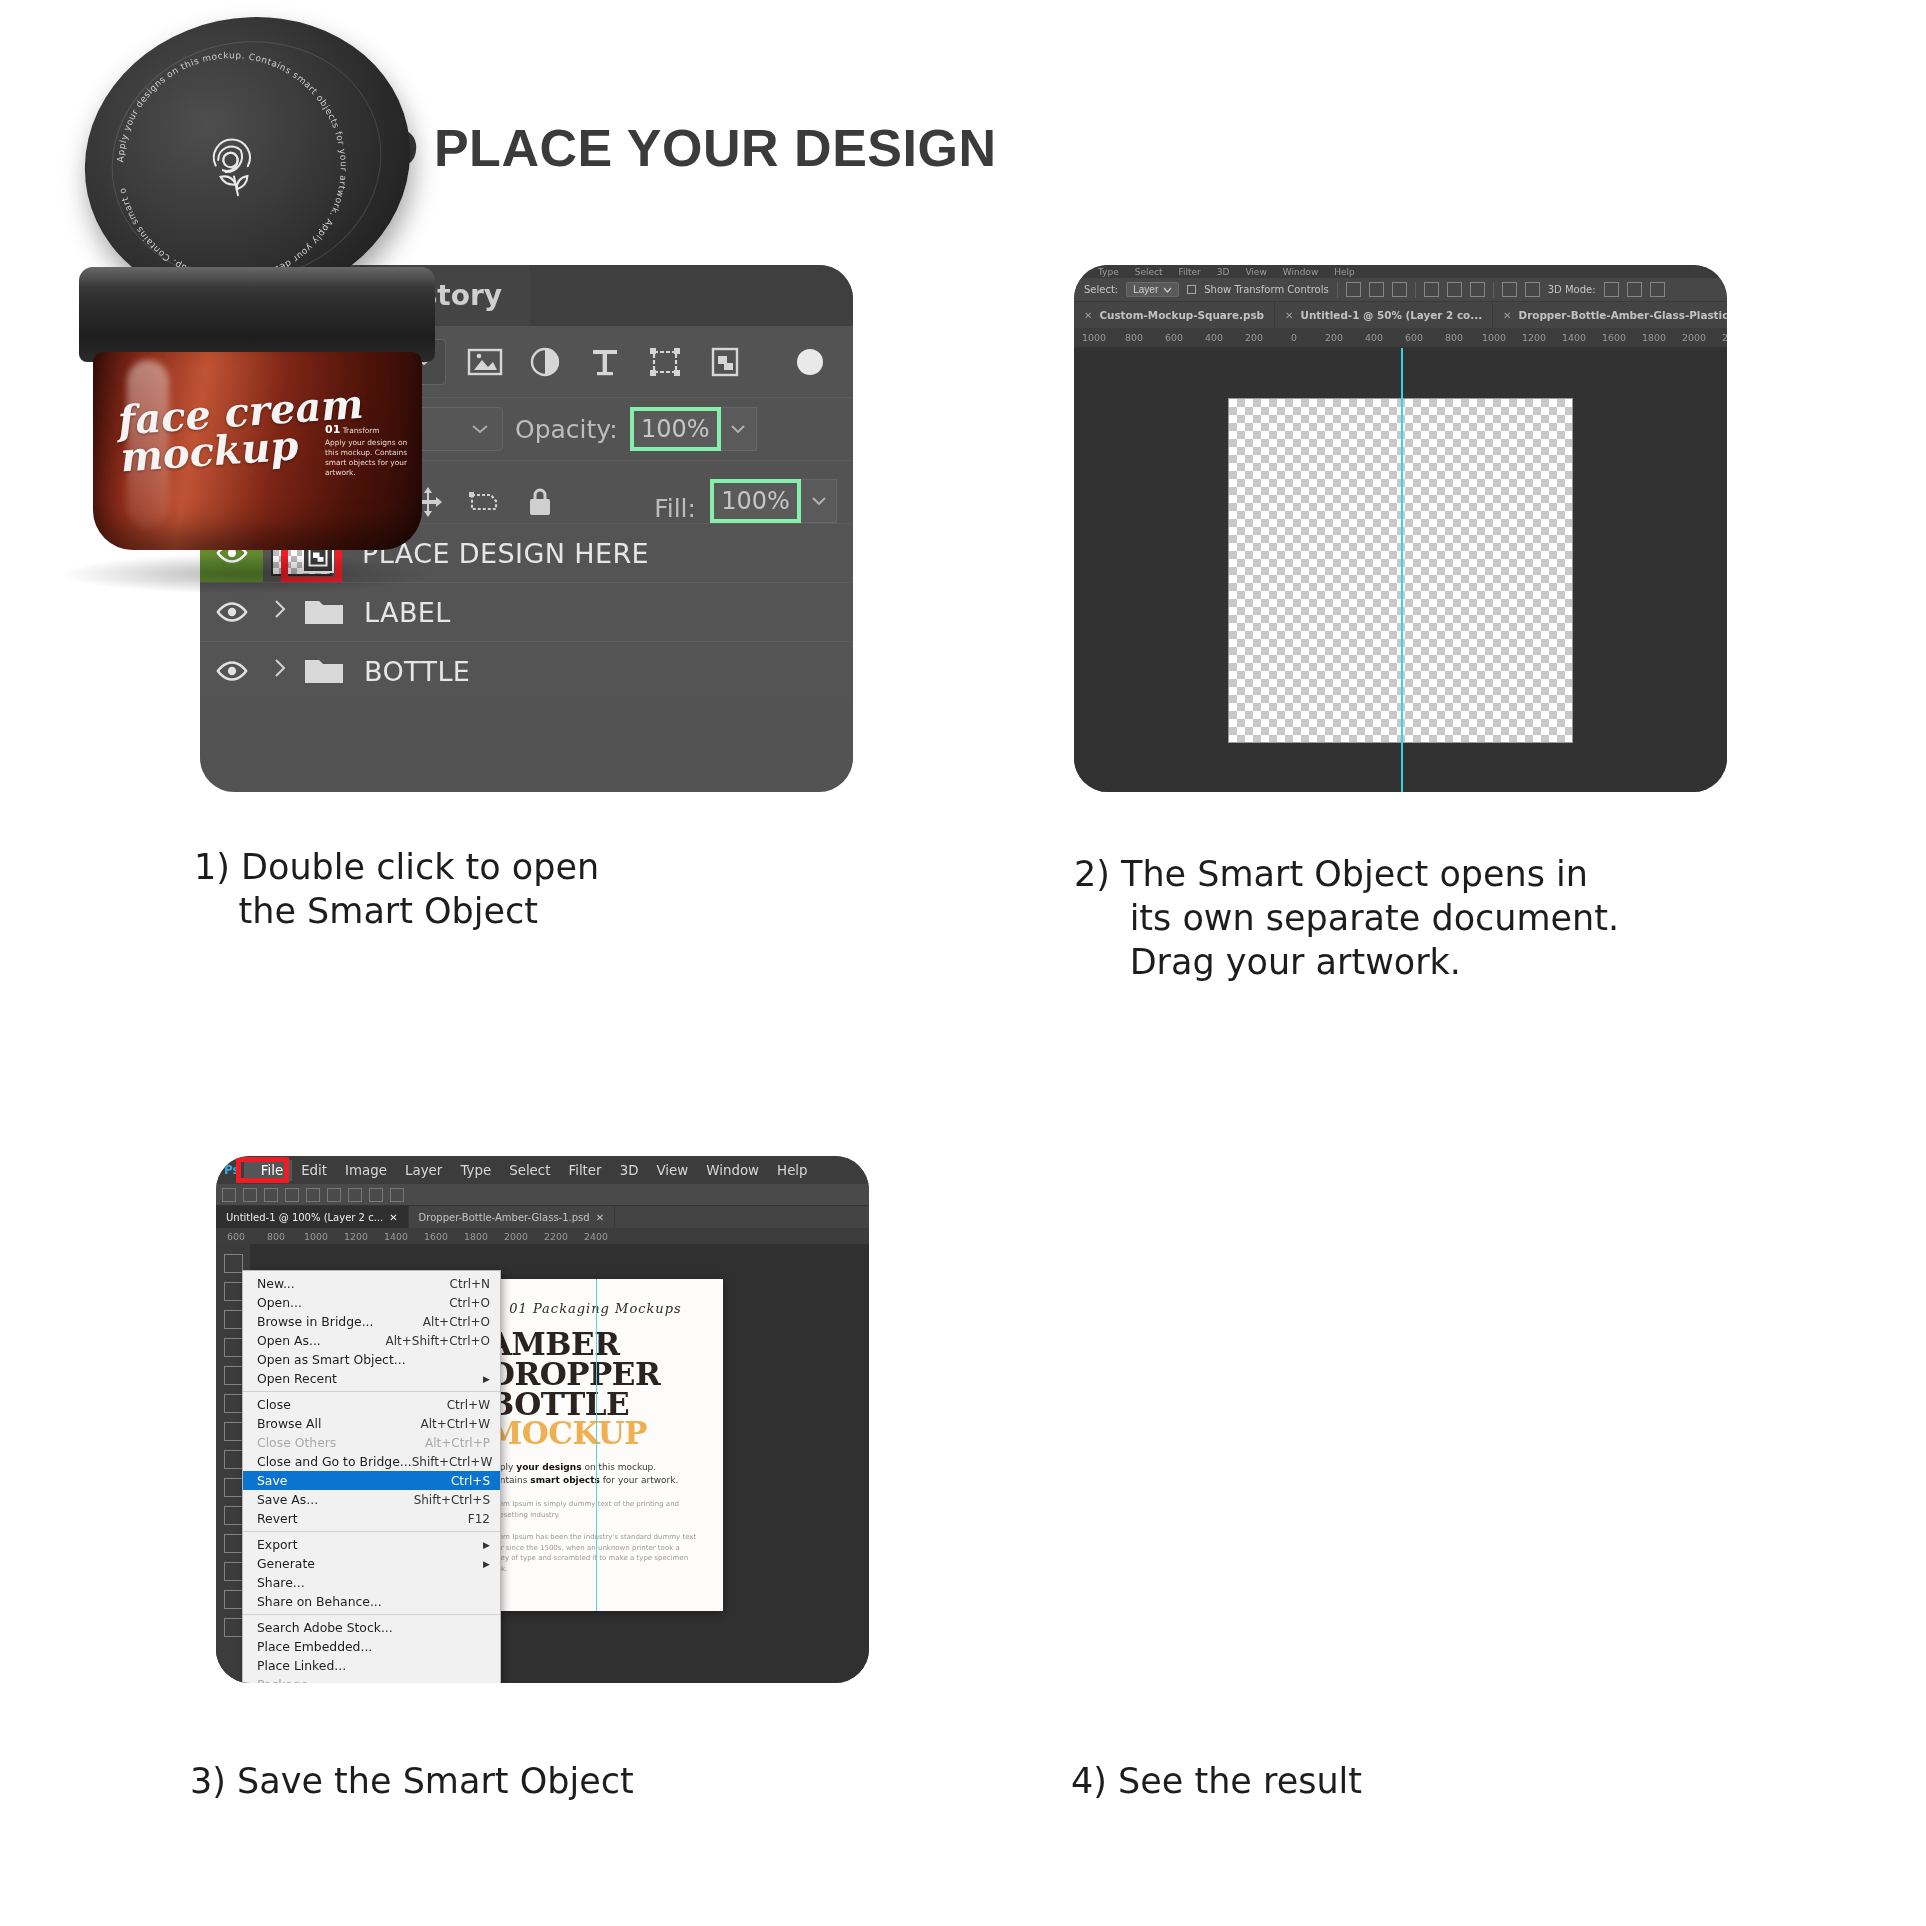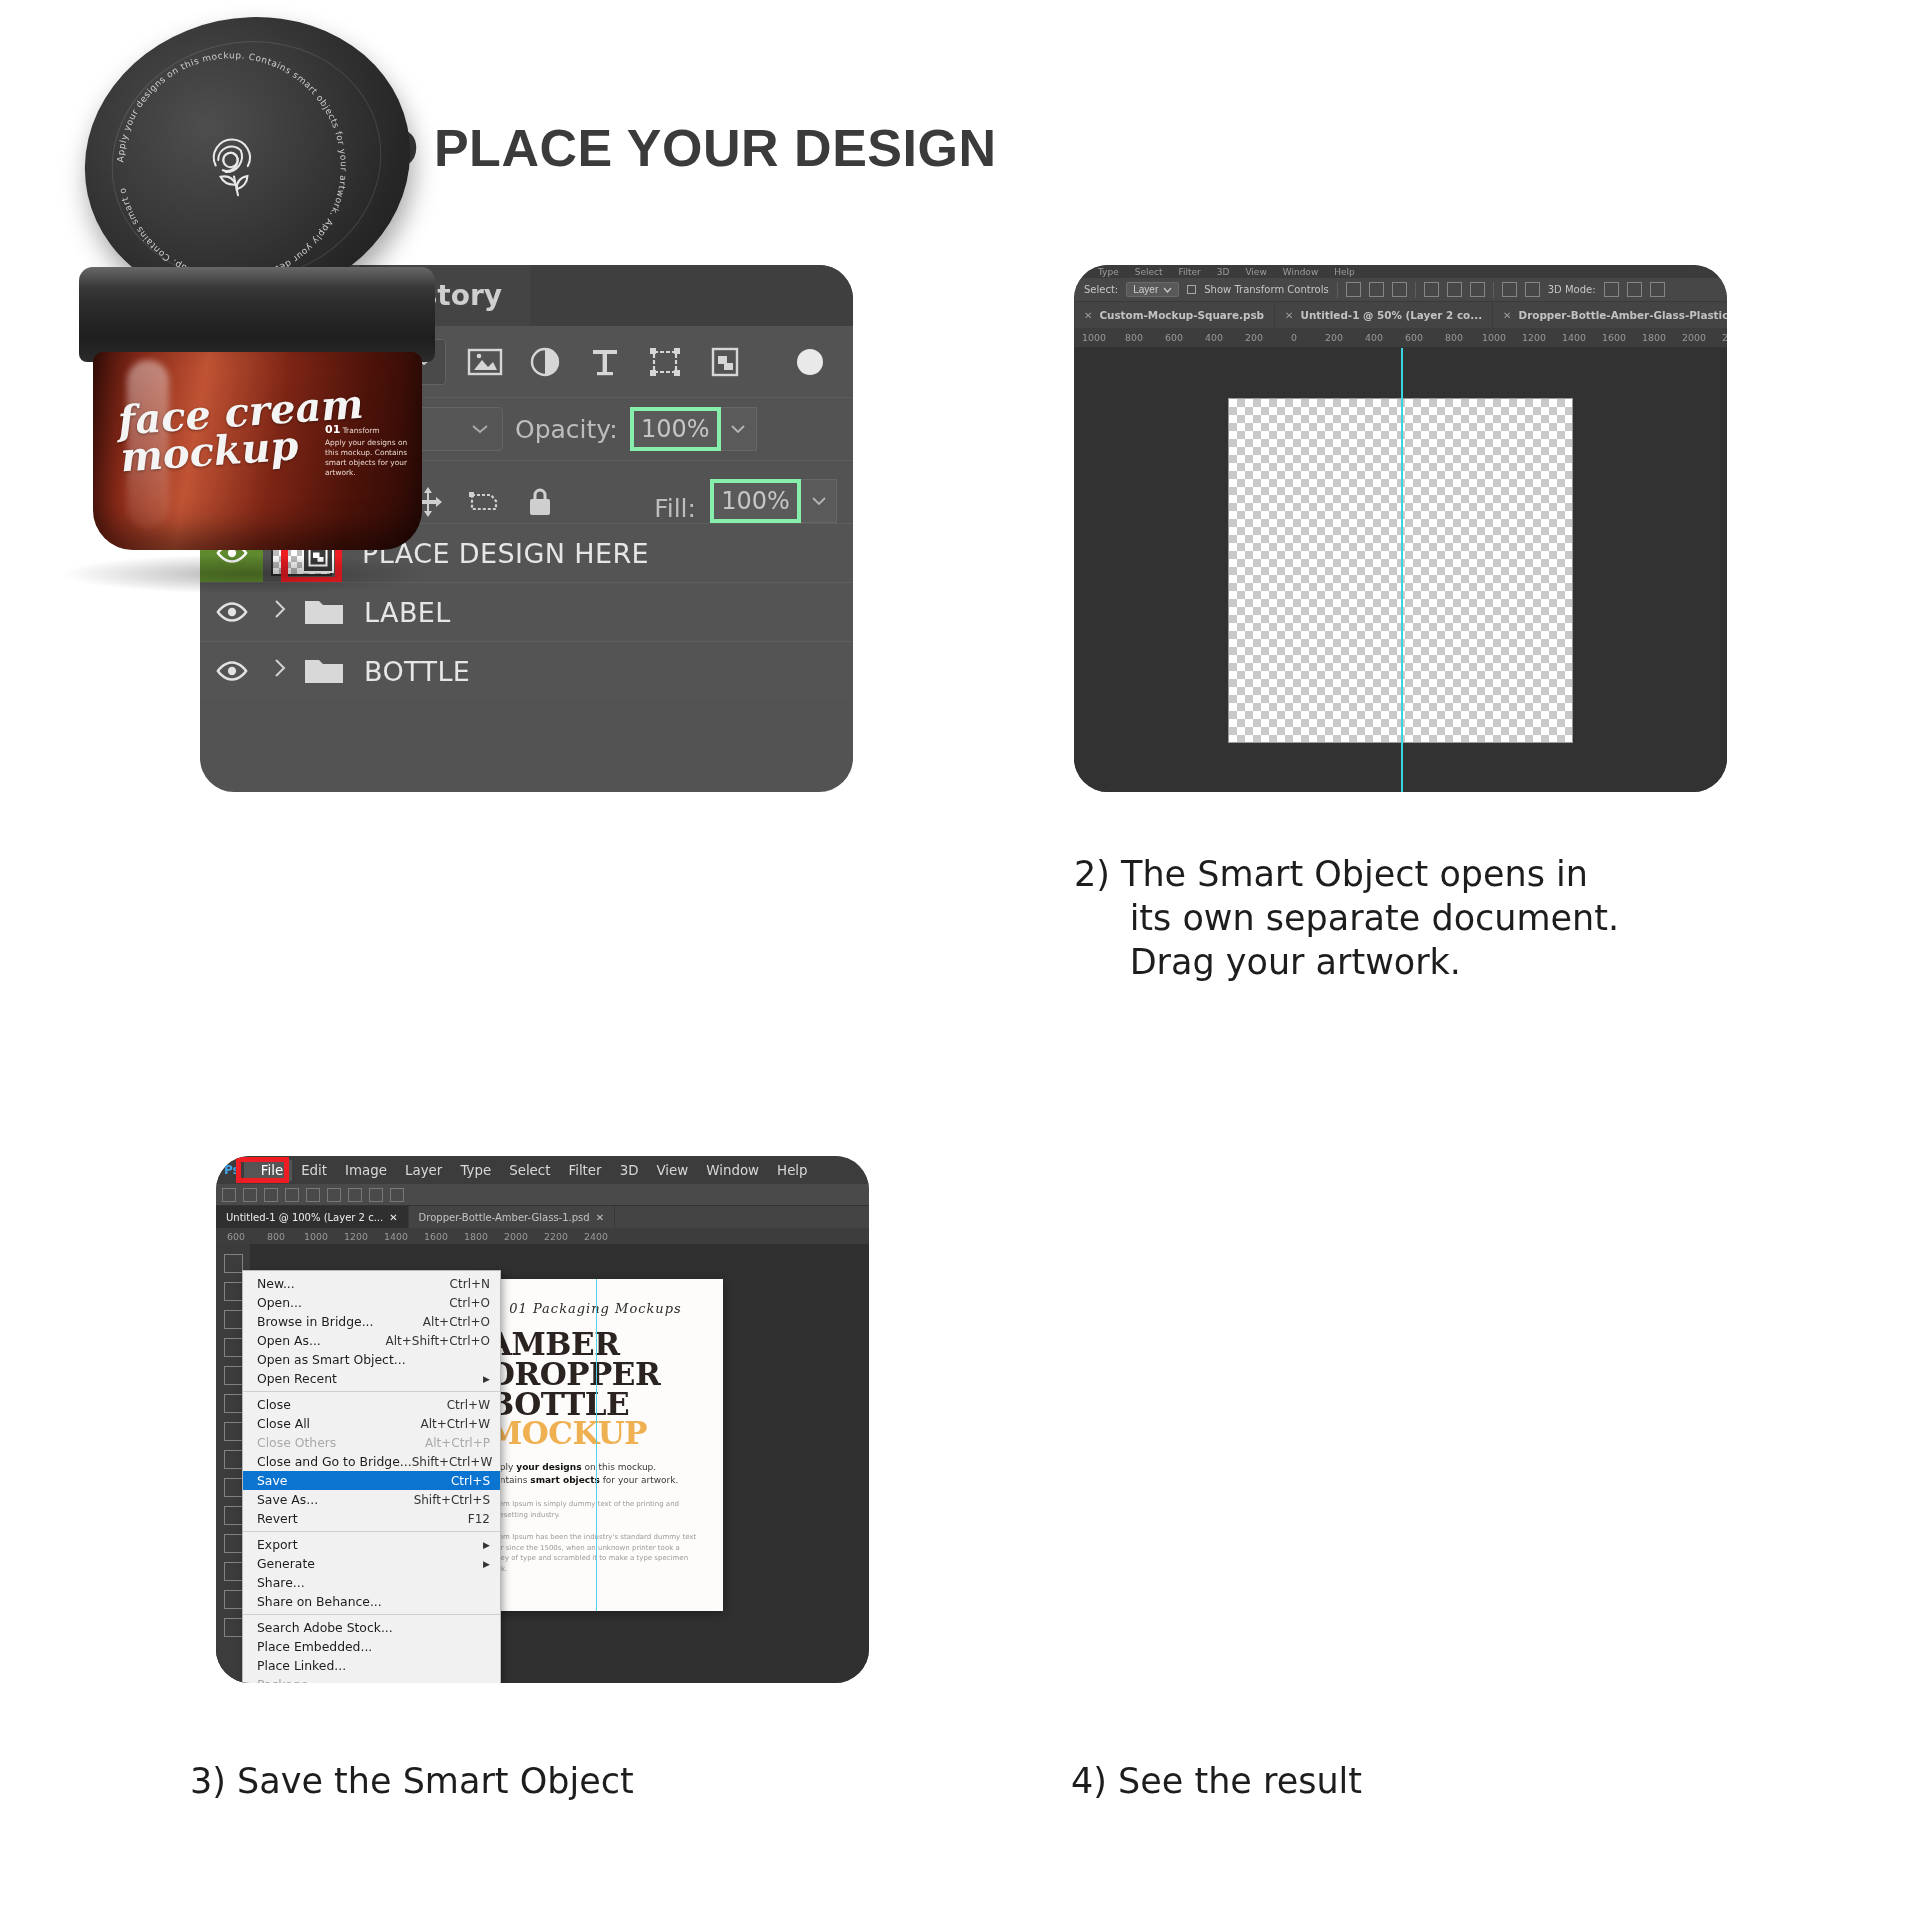--- a/index.html
+++ b/index.html
@@ -530,20 +530,22 @@
       </div>
       <div class="folder">
         <svg width="42" height="32" viewBox="0 0 42 32">
             <path d="M2 5 H16 L20 9 H40 V28 H2 Z" fill="#d8d8d8"></path>
           </svg>
       </div>
       <div class="layer-name" style="margin-left:14px">BOTTLE</div>
     </div>
   </div>
 
+  <div class="caption cap1">1) Double click to open
+    the Smart Object</div>
 
   <div class="panel" id="panel2">
     <div class="p2-menubar">
       <span class="p2-menu-item">Type</span>
       <span class="p2-menu-item">Select</span>
       <span class="p2-menu-item">Filter</span>
       <span class="p2-menu-item">3D</span>
       <span class="p2-menu-item">View</span>
       <span class="p2-menu-item">Window</span>
       <span class="p2-menu-item">Help</span>
@@ -731,21 +733,21 @@
         <div class="fm-item">
             <span>Open Recent</span>
             <span class="ar">▶</span>
           </div>
         <div class="fm-div"></div>
         <div class="fm-item">
             <span>Close</span>
             <span class="sc">Ctrl+W</span>
           </div>
         <div class="fm-item">
-            <span>Close All</span>
+            <span>Browse All</span>
             <span class="sc">Alt+Ctrl+W</span>
           </div>
         <div class="fm-item disabled">
             <span>Close Others</span>
             <span class="sc">Alt+Ctrl+P</span>
           </div>
         <div class="fm-item">
             <span>Close and Go to Bridge...</span>
             <span class="sc">Shift+Ctrl+W</span>
           </div>

